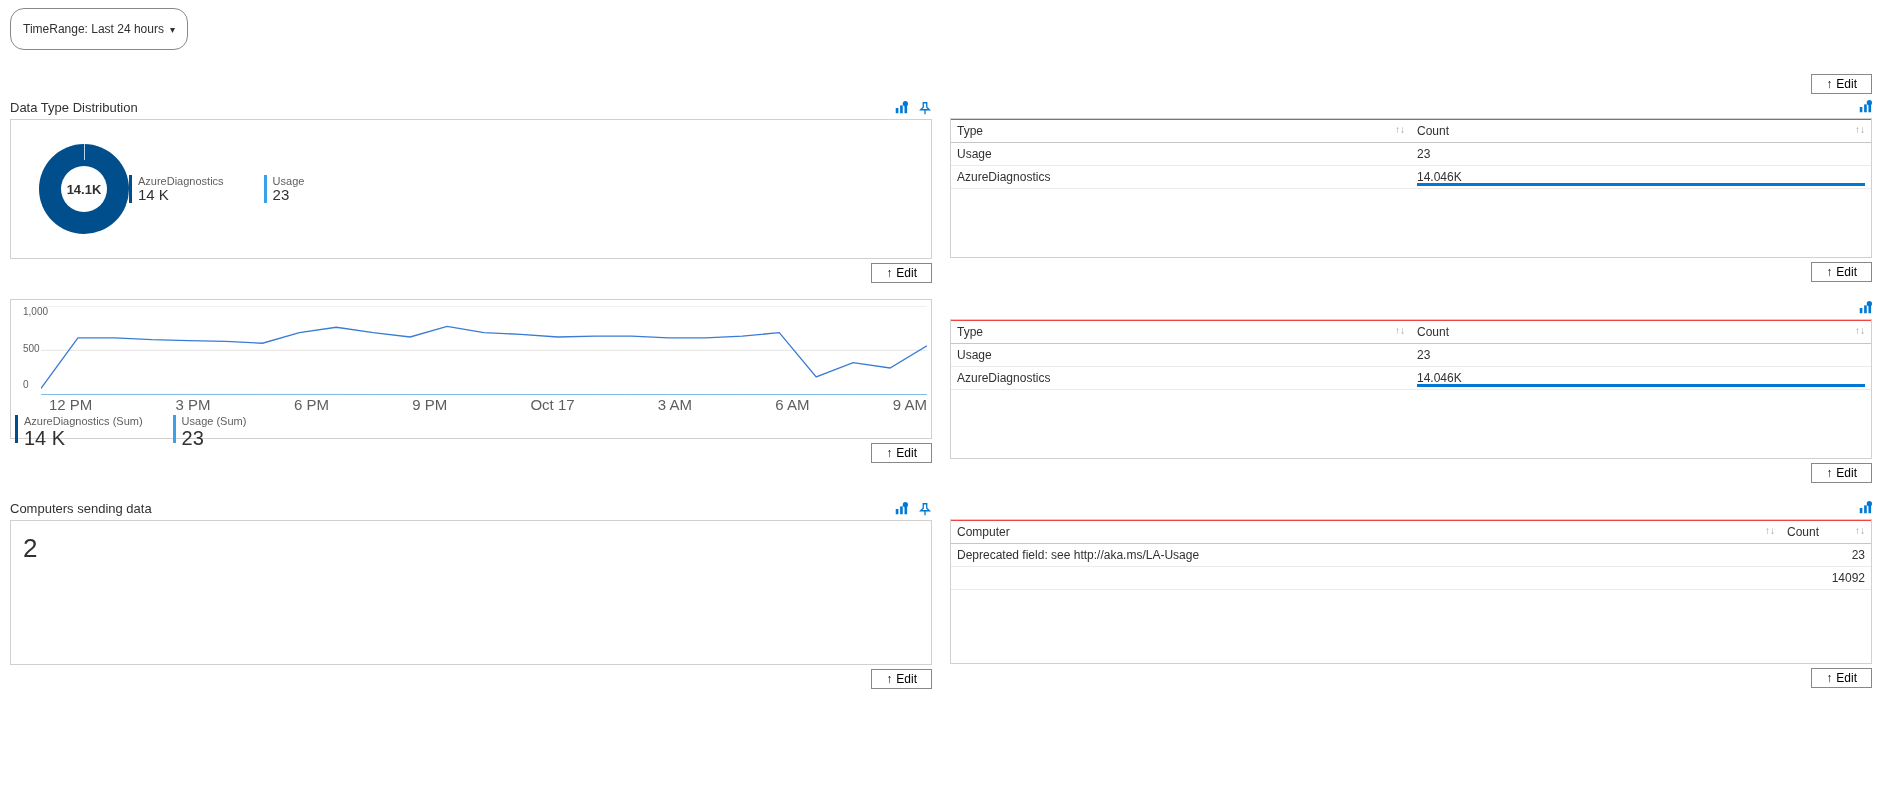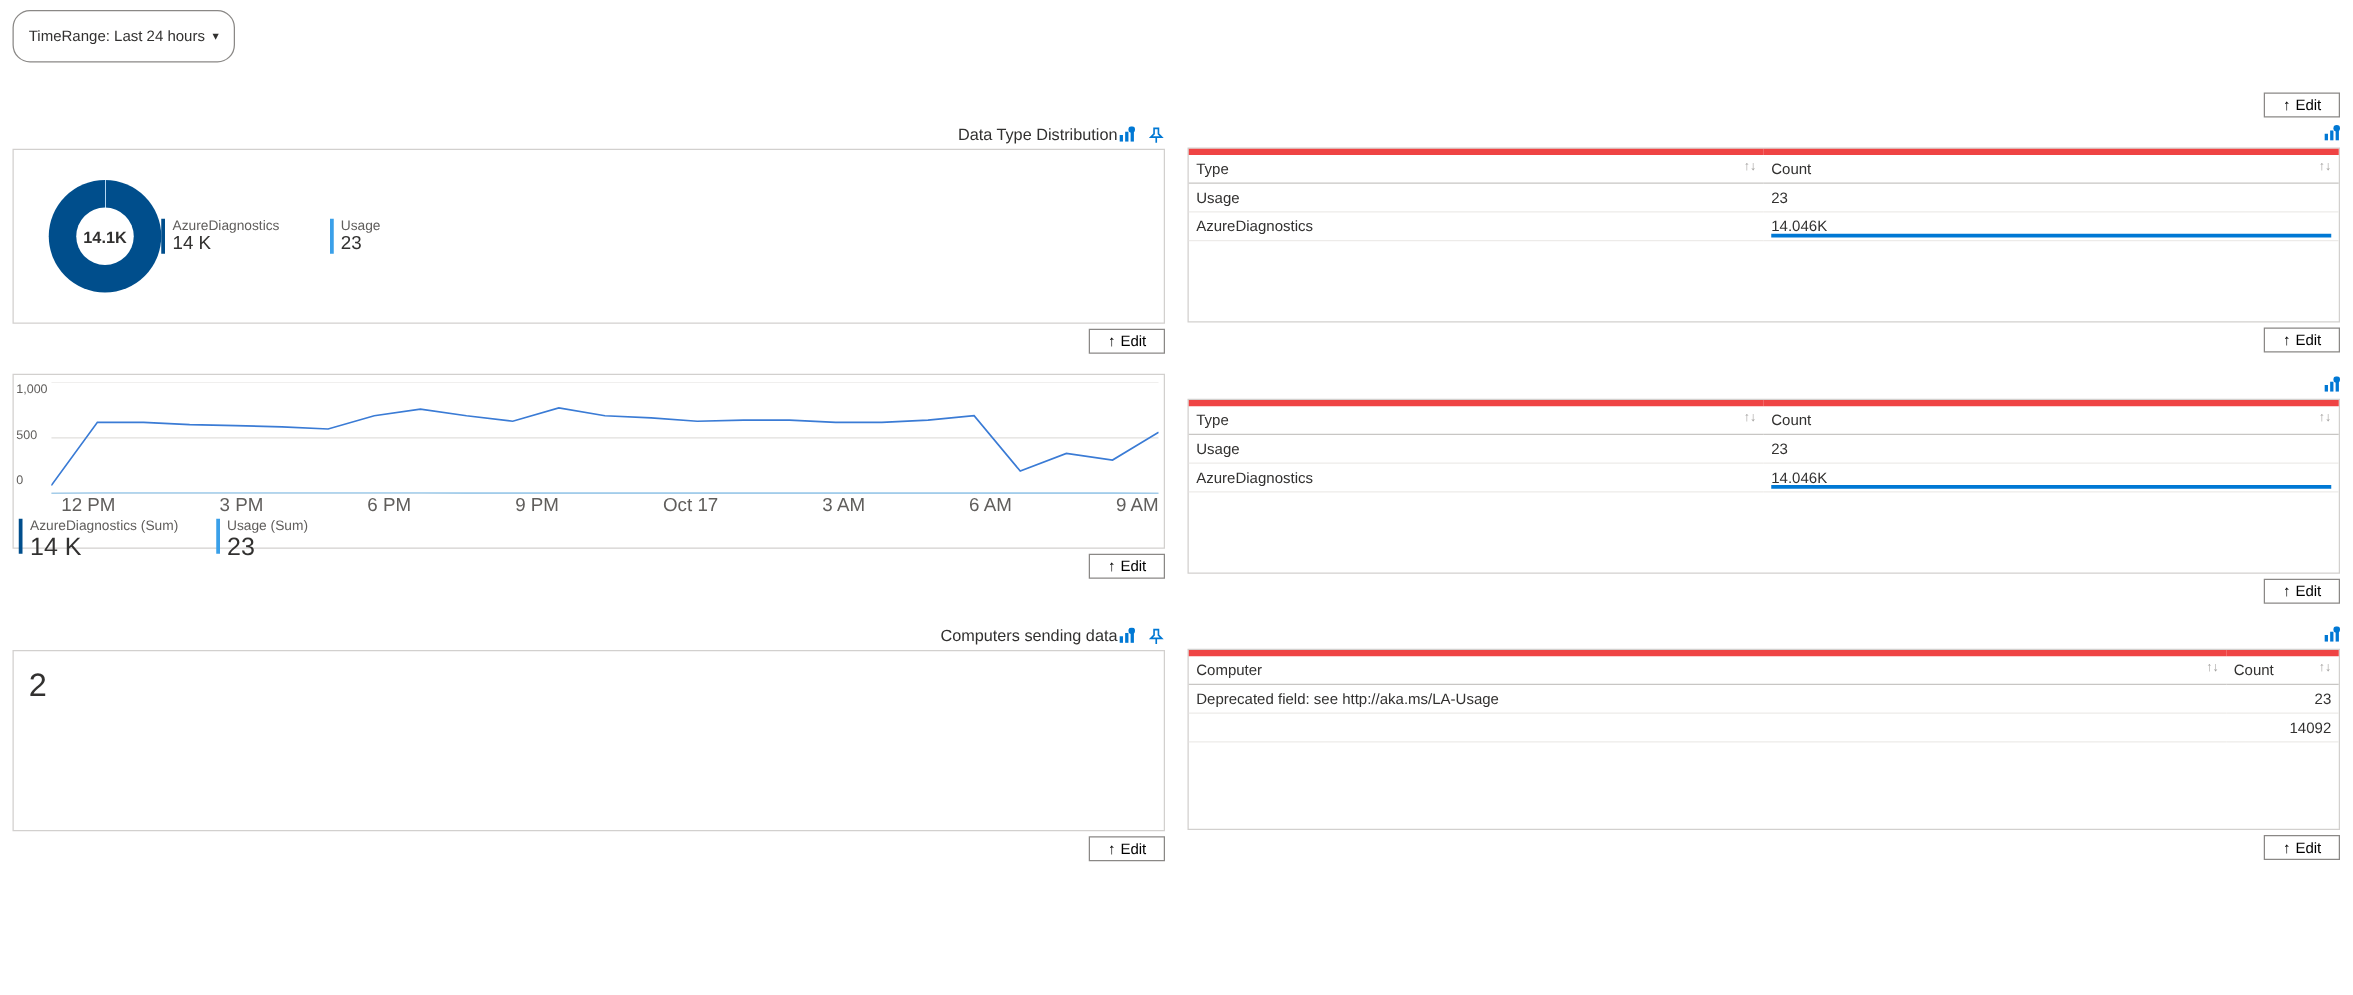--- a/index.html
+++ b/index.html
@@ -36,21 +36,21 @@
   }
   .grid {
     display: grid;
     grid-template-columns: 1fr 1fr;
     column-gap: 18px;
     row-gap: 4px;
   }
   .cell { display:flex; flex-direction:column; }
   .card-head {
     display:flex;
-    justify-content: flex-end;
+    justify-content: space-between;
     align-items: flex-end;
     padding: 2px 0 4px 0;
   }
   .card-title { font-size: 13px; color: #323130; }
   .card-icons { display:flex; gap:10px; align-items:center; }
   .icon { width:14px; height:14px; display:inline-block; }
   .la-icon svg { fill:#0078d4; }
   .pin-icon svg { stroke:#0078d4; fill:none; }
   .panel {
     border: 1px solid #d2d0ce;
@@ -75,31 +75,31 @@
   }
   .donut-inner { width:46px; height:46px; border-radius:50%; background:#fff; display:flex; align-items:center; justify-content:center; font-weight:600; font-size:13px;}
   .legend-group { display:flex; gap:40px; }
   .legend-item { display:flex; align-items:flex-start; gap:6px; }
   .legend-bar { width:3px; height:28px; background:#004e8c; }
   .legend-bar.light { background:#3aa0e9; }
   .legend-label { font-size:11px; color:#605e5c; line-height:1.1;}
   .legend-value { font-size:15px; color:#323130; line-height:1.1; }
   
   .line-box { position:relative; height:88px; border:0; }
-  .line-y-labels { position:absolute; left:2px; top:0; bottom:0; display:flex; flex-direction:column; justify-content:space-between; font-size:10px; color:#605e5c; padding:2px 0;}
+  .line-y-labels { position:absolute; left:12px; top:0; bottom:0; display:flex; flex-direction:column; justify-content:space-between; font-size:10px; color:#605e5c; padding:2px 0;}
   .line-svg { position:absolute; left:30px; right:4px; top:2px; bottom:2px; }
   .line-x-labels { display:flex; justify-content:space-between; font-size:15px; color:#605e5c; padding: 4px 4px 0 38px;}
   .series-legend { display:flex; gap:30px; padding: 2px 0 0 4px; }
   .series-legend .legend-value { font-size:20px; font-weight:400;}
   
   table.grid-table { width:100%; border-collapse:collapse; font-size:12px; }
   table.grid-table th {
     text-align:left; font-weight:400; color:#323130;
     border-bottom:1px solid #c8c6c4; padding:4px 6px;
-    border-top:5px solid #ef4444;
+    border-top:1px solid #ef4444;
   }
   table.grid-table th .sort { float:right; color:#a19f9d; font-size:10px;}
   table.grid-table td {
     border-bottom:1px solid #edebe9; padding:4px 6px; position:relative;
   }
   .bar-cell { position:relative; display:block;}
   .bar-bg { position:absolute; left:0; bottom:-2px; height:3px; background:#0078d4;}
   .count-text { position:relative; z-index:1; }
   .bignum { font-size:26px; padding:6px 4px; }
   .right-align { text-align:right; }

